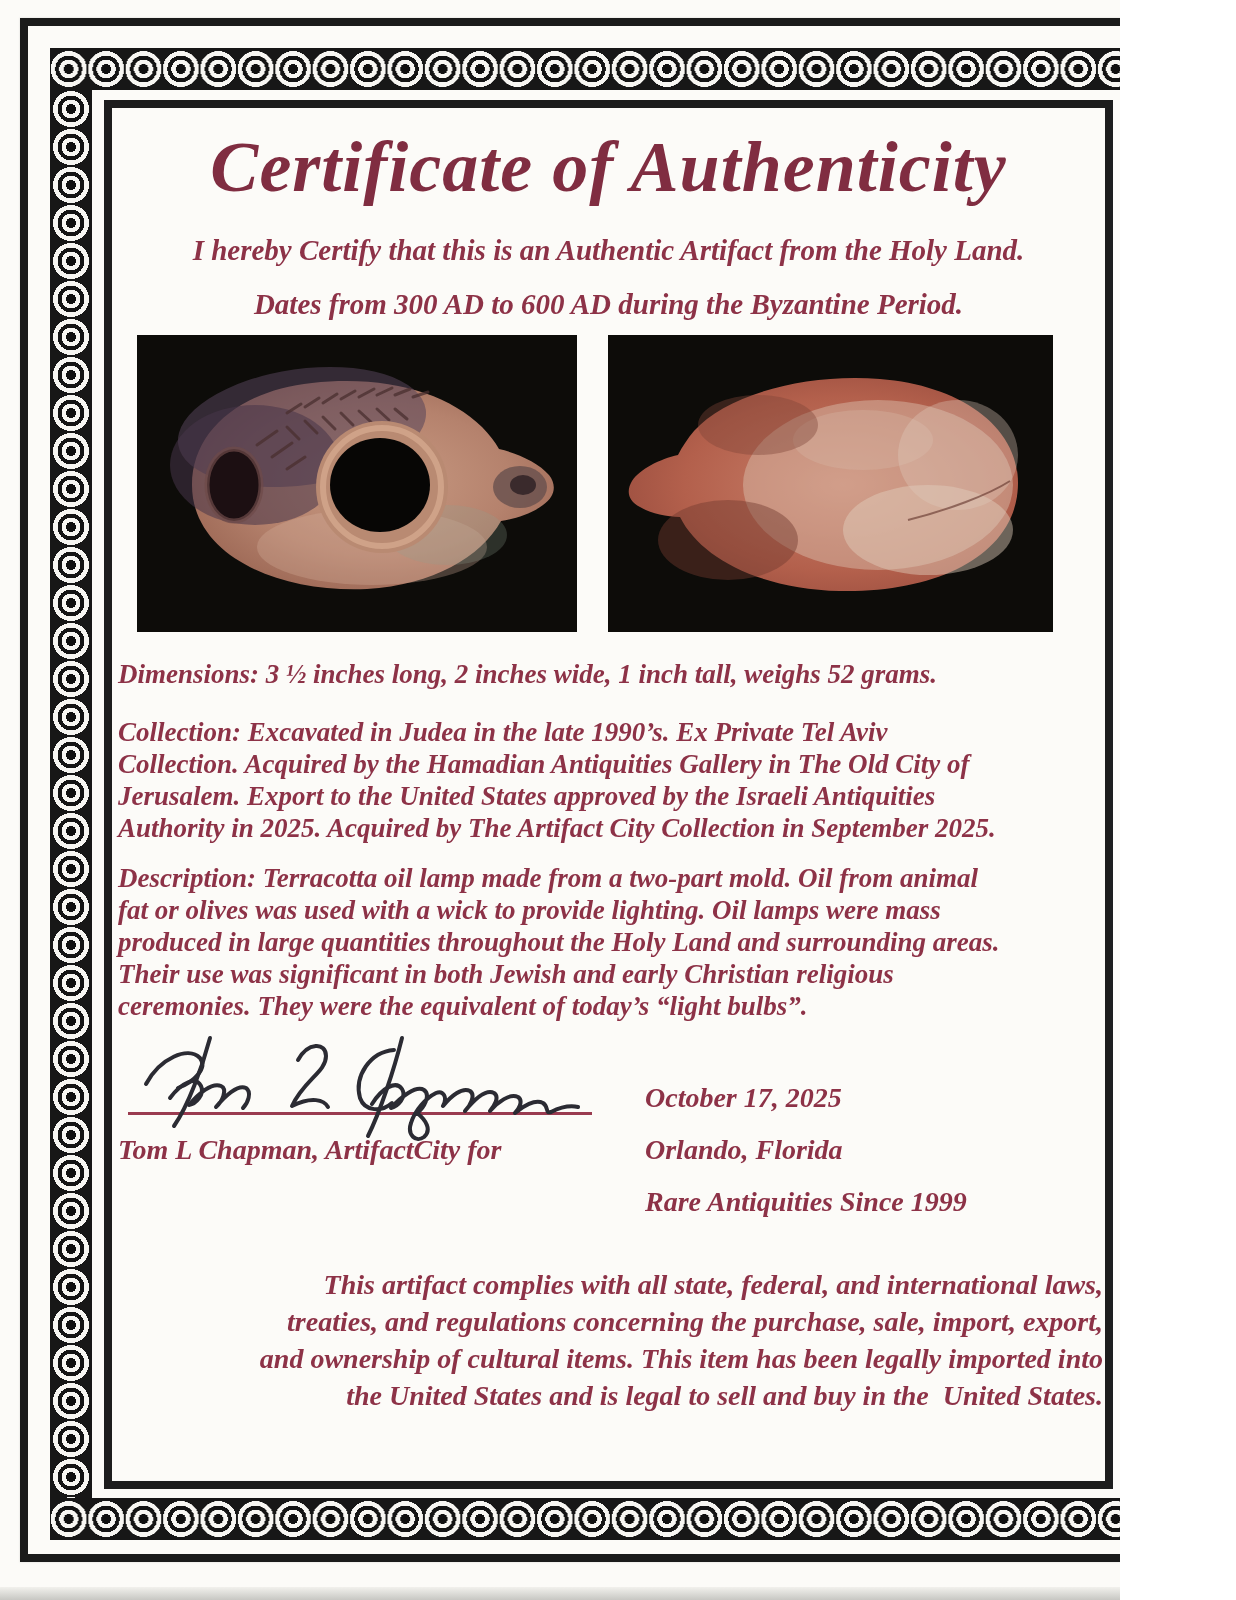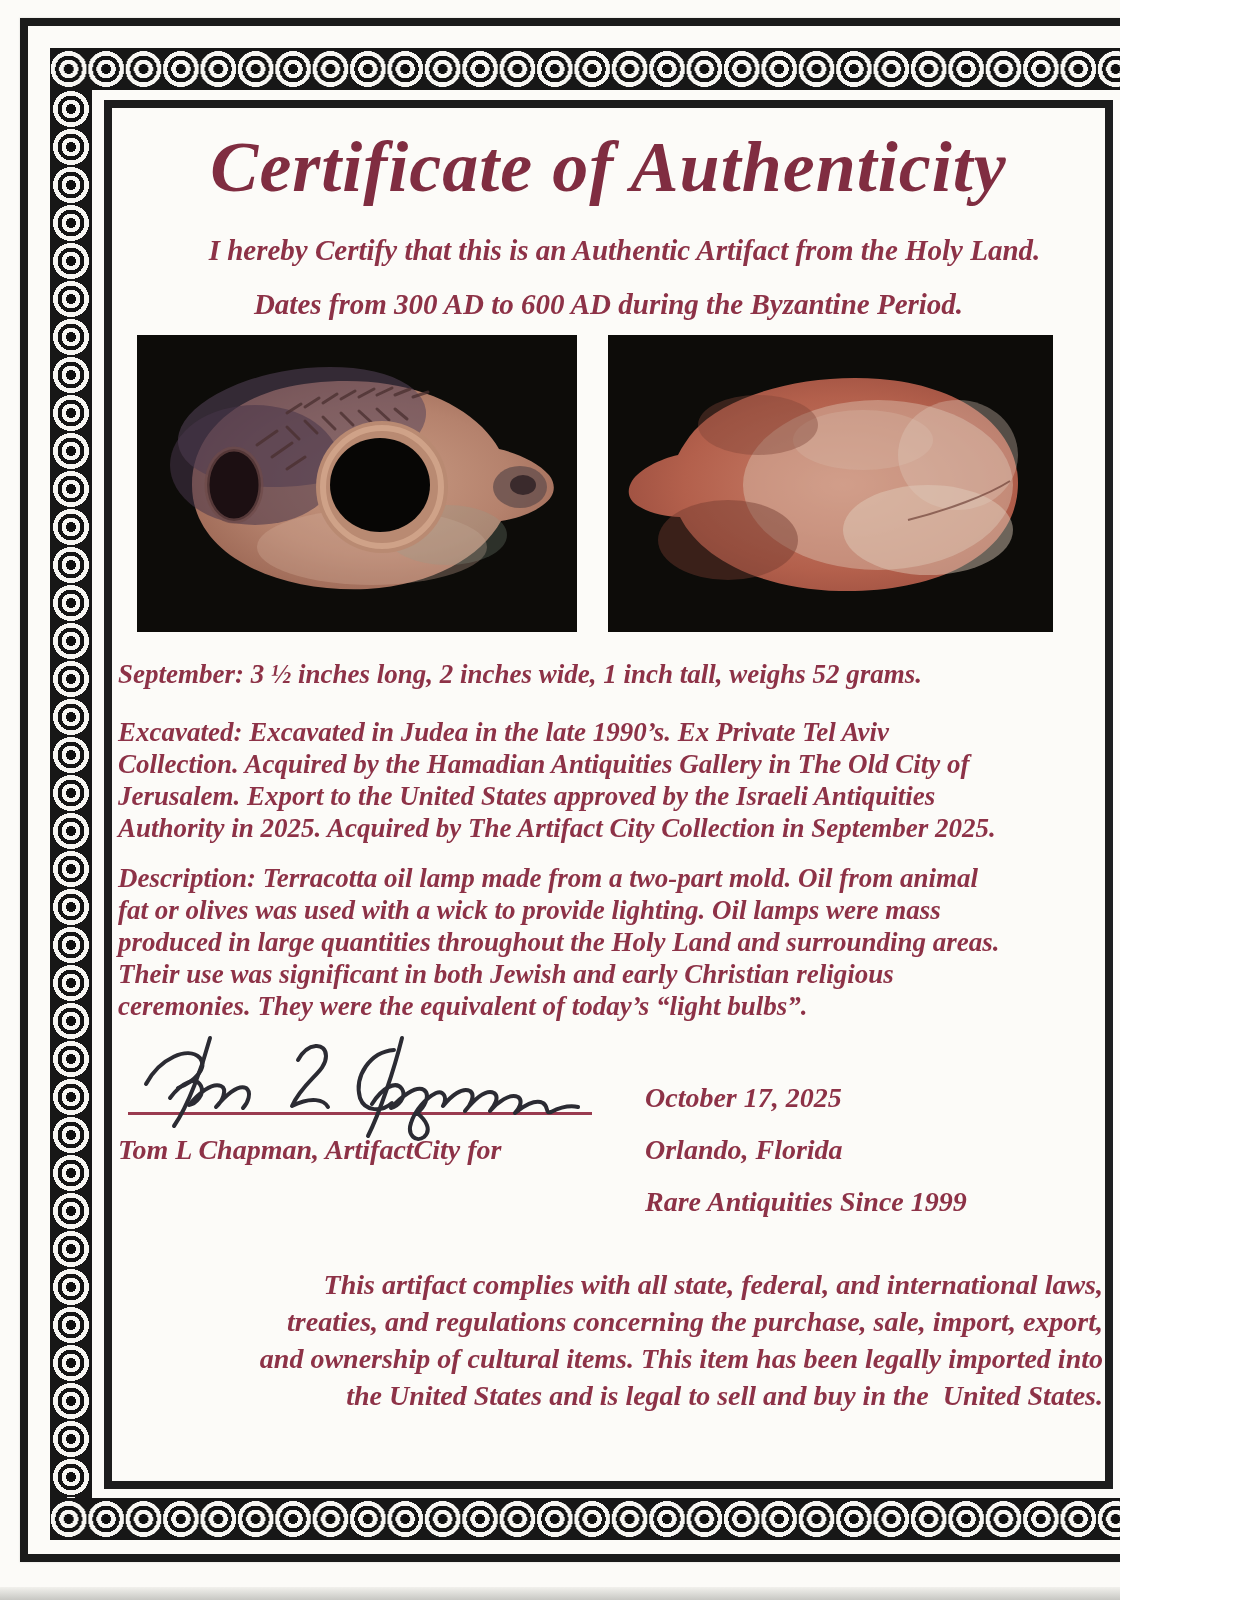--- a/index.html
+++ b/index.html
@@ -45,21 +45,21 @@
   .maroon{color:#8d3247;font-style:italic;font-weight:bold;}
   .title{
     position:absolute;left:104px;top:126px;width:1009px;margin:0;
     text-align:center;font-size:72px;letter-spacing:1px;color:#802d41;
     font-style:italic;font-weight:bold;
   }
   .subline{
     position:absolute;left:104px;width:1009px;margin:0;text-align:center;
     font-size:29px;
   }
-  .sub1{top:234px;padding-left:16px;}
+  .sub1{top:234px;}
   .sub2{top:288px;}
   .para{
     position:absolute;left:118px;width:985px;margin:0;
     font-size:27px;line-height:32px;white-space:pre-wrap;
   }
   .dims{top:658px;}
   .prov{top:716px;}
   .desc{top:862px;}
   .legal{top:1266px;font-size:28px;line-height:37px;text-align:right;}
   .col-line{position:absolute;margin:0;font-size:28px;white-space:nowrap;}
@@ -152,23 +152,23 @@
       <ellipse cx="270" cy="150" rx="135" ry="85" fill="#dcc3b2" opacity="0.45"></ellipse>
       <ellipse cx="320" cy="195" rx="85" ry="45" fill="#e3d0bf" opacity="0.45"></ellipse>
       <ellipse cx="255" cy="105" rx="70" ry="30" fill="#d8b8a6" opacity="0.35"></ellipse>
       <ellipse cx="350" cy="120" rx="60" ry="55" fill="#e0cbbc" opacity="0.35"></ellipse>
       <ellipse cx="120" cy="205" rx="70" ry="40" fill="#70392f" opacity="0.45"></ellipse>
       <ellipse cx="150" cy="90" rx="60" ry="30" fill="#7e4438" opacity="0.4"></ellipse>
       <path d="M300,185 C340,175 380,160 402,146" fill="none" stroke="#5f3028" stroke-width="2" opacity="0.6"></path>
     </svg>
   </div>
 
-  <p class="para maroon dims"><b>September:</b><span> 3 ½ inches long, 2 inches wide, 1 inch tall, weighs 52 grams.</span></p>
-
-  <p class="para maroon prov"><b>Excavated:</b><span> Excavated in Judea in the late 1990’s. Ex Private Tel Aviv
+  <p class="para maroon dims"><b>Dimensions:</b><span> 3 ½ inches long, 2 inches wide, 1 inch tall, weighs 52 grams.</span></p>
+
+  <p class="para maroon prov"><b>Collection:</b><span> Excavated in Judea in the late 1990’s. Ex Private Tel Aviv
 Collection. Acquired by the Hamadian Antiquities Gallery in The Old City of
 Jerusalem. Export to the United States approved by the Israeli Antiquities
 Authority in 2025. Acquired by The Artifact City Collection in September 2025.</span></p>
 
   <p class="para maroon desc"><b>Description:</b><span> Terracotta oil lamp made from a two-part mold. Oil from animal
 fat or olives was used with a wick to provide lighting. Oil lamps were mass
 produced in large quantities throughout the Holy Land and surrounding areas.
 Their use was significant in both Jewish and early Christian religious
 ceremonies. They were the equivalent of today’s “light bulbs”.</span></p>
 

